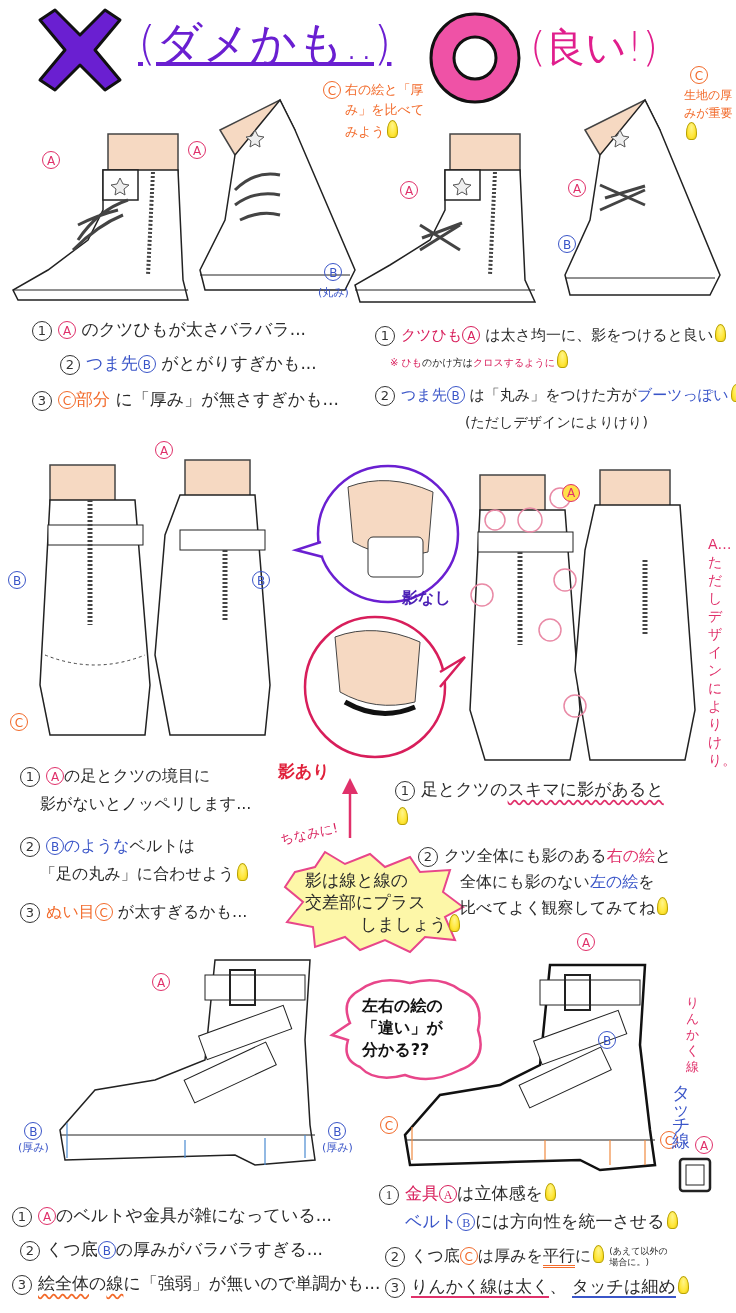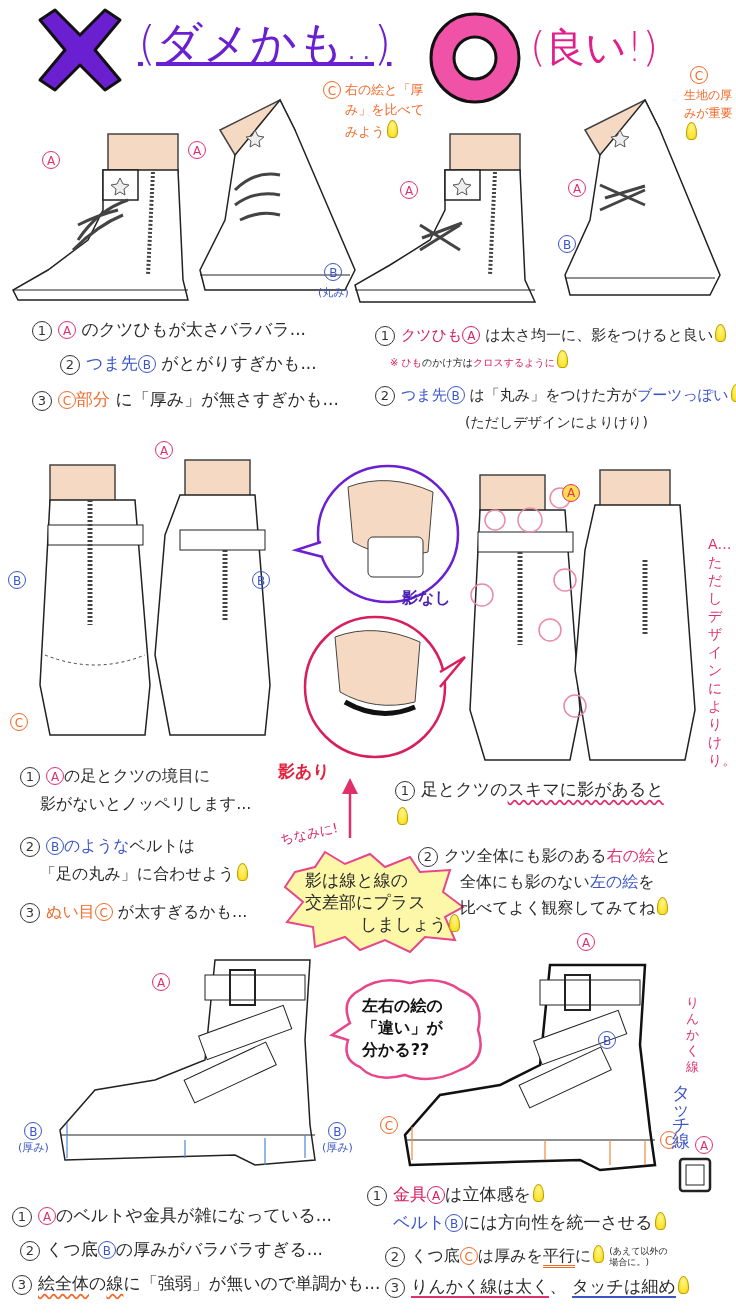--- a/index.html
+++ b/index.html
@@ -299,21 +299,21 @@
 <div class="abs hand line" style="left:12px;top:1204px;">
   <span class="num">1</span><span class="pink"><span class="circ">A</span></span><span>のベルトや金具が雑になっている...</span>
 </div>
 <div class="abs hand line" style="left:20px;top:1238px;">
   <span class="num">2</span><span>くつ底</span><span class="blue"><span class="circ">B</span></span><span>の厚みがバラバラすぎる...</span>
 </div>
 <div class="abs hand line" style="left:12px;top:1272px;">
   <span class="num">3</span><span class="wavy" style="text-decoration-color:#f26a2a;">絵全体</span><span>の</span><span class="wavy" style="text-decoration-color:#f26a2a;">線</span><span>に「強弱」が無いので単調かも...</span>
 </div>
 
-<div class="abs hand line" style="left:367px;top:1180px;line-height:28px;">
+<div class="abs hand line" style="left:379px;top:1180px;line-height:28px;font-family:Liberation Serif, serif;">
   <span class="num">1</span><span class="red">金具</span><span class="red"><span class="circ">A</span></span><span>は立体感を</span><span class="bulb"></span><br>
   <span style="margin-left:26px;" class="blue">ベルト</span><span class="blue"><span class="circ">B</span></span><span>には方向性を統一させる</span><span class="bulb"></span>
 </div>
 <div class="abs hand" style="left:385px;top:1245px;font-size:16px;line-height:22px;">
   <span class="num">2</span><span>くつ底</span><span class="orange"><span class="circ">C</span></span><span>は厚みを</span><span class="ul-orange">平行</span><span>に</span><span class="bulb"></span>
   <span style="font-size:9px;display:inline-block;width:60px;white-space:normal;vertical-align:middle;line-height:11px;">(あえて以外の場合に。)</span>
 </div>
 <div class="abs hand line" style="left:385px;top:1275px;">
   <span class="num">3</span><span class="ul-red">りんかく線は太く</span><span>、</span> <span class="ul-blue">タッチは細め</span><span class="bulb"></span>
 </div>

